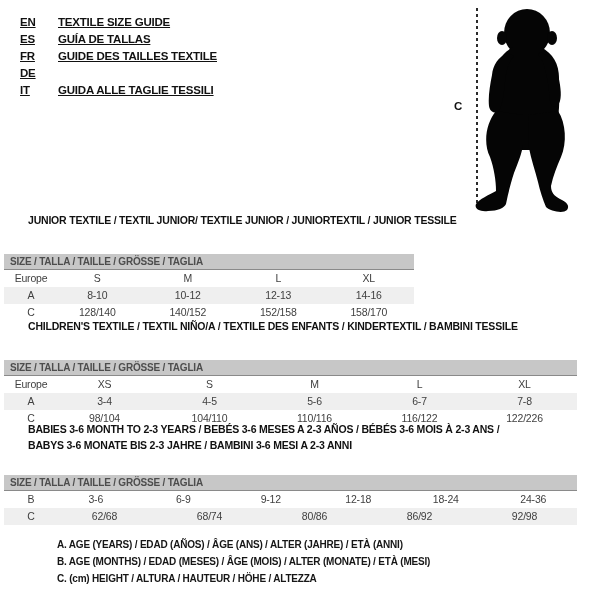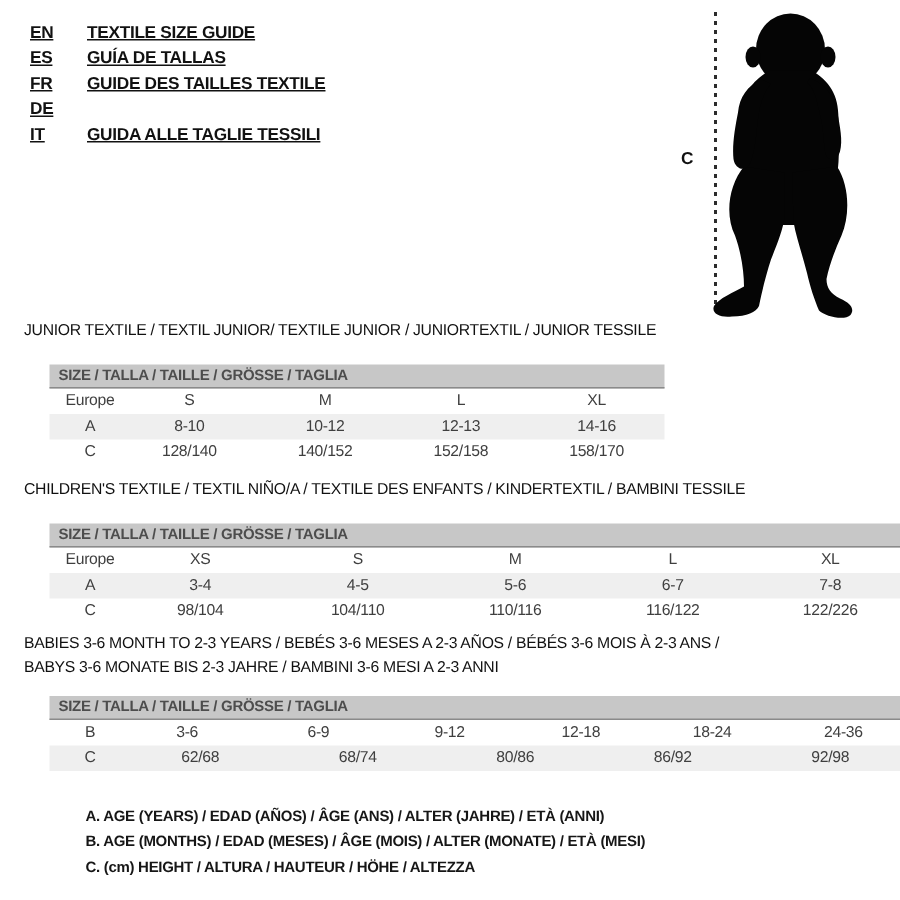--- a/index.html
+++ b/index.html
@@ -20,25 +20,25 @@
 
   
   .figure{position:absolute;left:450px;top:0;width:150px;height:215px;}
   .measure-line{position:absolute;left:26px;top:8px;width:2px;height:198px;
     background:repeating-linear-gradient(to bottom,#2b2b2b 0 3px,transparent 3px 6px);}
   .c-label{position:absolute;left:4px;top:100px;font-size:11.5px;font-weight:bold;color:#111;}
   .baby-svg{position:absolute;left:18px;top:5px;width:120px;height:210px;}
   .baby-svg *{fill:#050505;}
 
   
-  .section-title{position:absolute;left:16px;font-size:10.5px;font-weight:normal;
+  .section-title{position:absolute;left:28px;font-size:10.5px;font-weight:bold;
     letter-spacing:-0.2px;color:#111;white-space:nowrap;line-height:16px;}
 
   
-  .size-table{position:absolute;left:33px;}
+  .size-table{position:absolute;left:4px;margin-top:11px;}
   .bar{height:15px;line-height:15px;background:#c7c7c7;border-bottom:1px solid #8a8a8a;
     font-size:10px;font-weight:bold;color:#4d4d4d;padding-left:6px;letter-spacing:-0.2px;}
   .t-row{display:flex;height:17px;line-height:17px;font-size:10.5px;color:#3f3f3f;
     letter-spacing:-0.2px;}
   .t-row.alt{background:#efefef;}
   .label-cell{width:42px;padding-left:6px;text-align:center;}
   .cell{flex:1;text-align:center;}
 
   
   .footnotes{position:absolute;left:20px;top:536px;margin-left:37px;}

